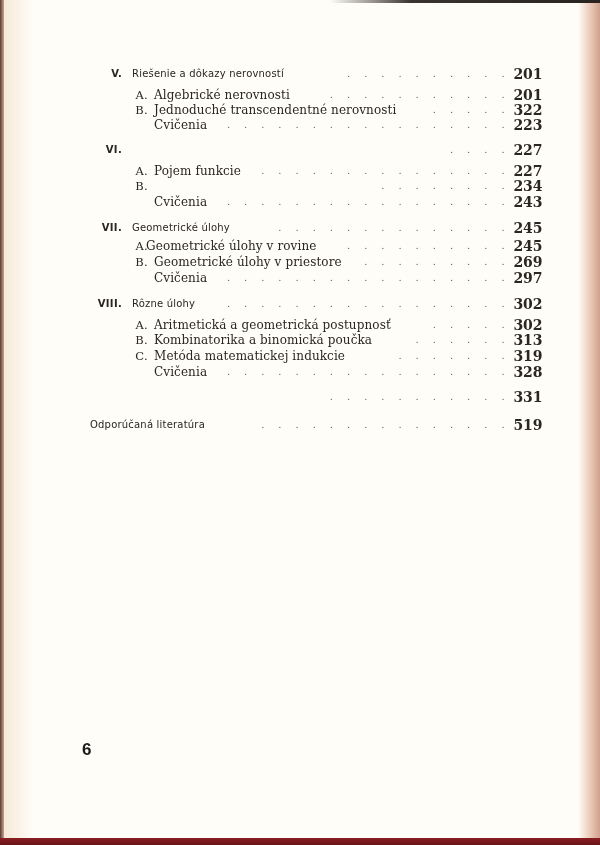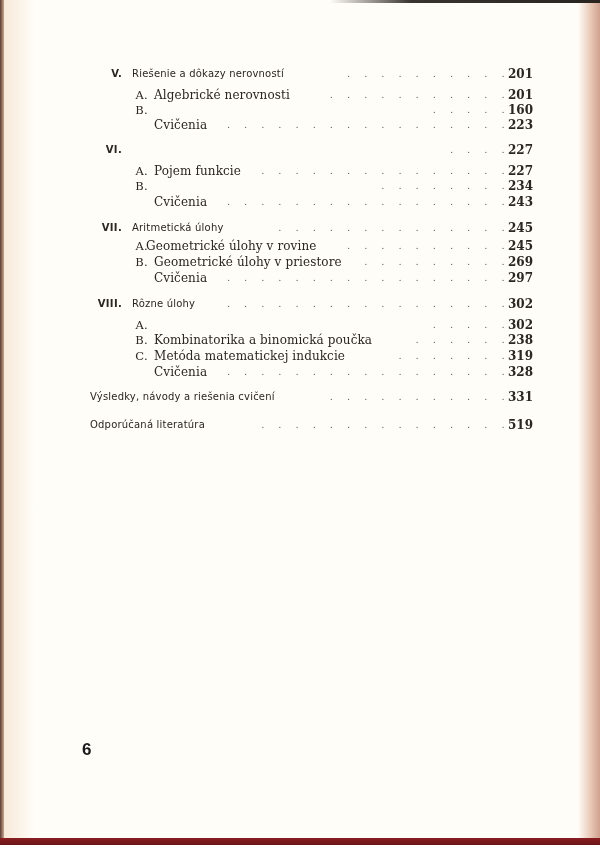--- a/index.html
+++ b/index.html
@@ -47,22 +47,22 @@
     }
     .sub .num {
       font-family: "DejaVu Serif", serif; font-weight: normal; font-size: 11.5px;
     }
     .sub .title { font-size: 12px; letter-spacing: 0.1px; }
     .dots {
       position: absolute; height: 16px; overflow: hidden;
       color: #6a625a; font-size: 10px; letter-spacing: 5.4px; direction: rtl;
     }
     .page {
-      position: absolute; right: 52px; width: 40px; text-align: left;
-      font-family: "DejaVu Serif", serif; font-weight: bold; font-size: 12px;
+      position: absolute; right: 52px; width: 40px; text-align: center;
+      font-family: "DejaVu Serif", serif; font-weight: bold; font-size: 14px;
     }
     .folio {
       position: absolute; left: 82px; top: 740px;
       font-family: "Liberation Sans", sans-serif; font-weight: bold; font-size: 17px;
       color: #1a1a1a;
     }
   </style>
 </head>
 <body>
 
@@ -81,22 +81,23 @@
     <span class="page">201</span>
   </div>
   <div class="row sub" style="top:87px">
     <span class="num" style="left:106px;width:42px">A.</span>
     <span class="title" style="left:154px">Algebrické nerovnosti</span>
     <span class="dots" style="left:318px;width:192px">. . . . . . . . . . . . . . . . . . . . . . . . . . . . . . . . . . . . . . . . . . . . . . . . . . . . . . . .</span>
     <span class="page">201</span>
   </div>
   <div class="row sub" style="top:102px">
     <span class="num" style="left:106px;width:42px">B.</span>
+    <span class="title" style="left:154px">Jednoduché transcendentné nerovnosti</span>
     <span class="dots" style="left:420px;width:90px">. . . . . . . . . . . . . . . . . . . . . . . . . . . . . . . . . . . . . . . . . . . . . . . . . . . . . . . .</span>
-    <span class="page">160</span>
+    <span class="page">322</span>
   </div>
   <div class="row sub" style="top:117px">
     <span class="title" style="left:154px">Cvičenia</span>
     <span class="dots" style="left:218px;width:292px">. . . . . . . . . . . . . . . . . . . . . . . . . . . . . . . . . . . . . . . . . . . . . . . . . . . . . . . .</span>
     <span class="page">223</span>
   </div>
 
   <div class="row ch" style="top:142px">
     <span class="num" style="left:82px">VI.</span>
     <span class="dots" style="left:438px;width:72px">. . . . . . . . . . . . . . . . . . . . . . . . . . . . . . . . . . . . . . . . . . . . . . . . . . . . . . . .</span>
@@ -114,21 +115,21 @@
     <span class="page">234</span>
   </div>
   <div class="row sub" style="top:194px">
     <span class="title" style="left:154px">Cvičenia</span>
     <span class="dots" style="left:218px;width:292px">. . . . . . . . . . . . . . . . . . . . . . . . . . . . . . . . . . . . . . . . . . . . . . . . . . . . . . . .</span>
     <span class="page">243</span>
   </div>
 
   <div class="row ch" style="top:220px">
     <span class="num" style="left:82px">VII.</span>
-    <span class="title" style="left:132px">Aritmetická úlohy</span>
+    <span class="title" style="left:132px">Geometrické úlohy</span>
     <span class="dots" style="left:268px;width:242px">. . . . . . . . . . . . . . . . . . . . . . . . . . . . . . . . . . . . . . . . . . . . . . . . . . . . . . . .</span>
     <span class="page">245</span>
   </div>
   <div class="row sub" style="top:238px">
     <span class="num" style="left:106px;width:42px">A.</span>
     <span class="title" style="left:146px">Geometrické úlohy v rovine</span>
     <span class="dots" style="left:344px;width:166px">. . . . . . . . . . . . . . . . . . . . . . . . . . . . . . . . . . . . . . . . . . . . . . . . . . . . . . . .</span>
     <span class="page">245</span>
   </div>
   <div class="row sub" style="top:254px">
@@ -144,43 +145,43 @@
   </div>
 
   <div class="row ch" style="top:296px">
     <span class="num" style="left:82px">VIII.</span>
     <span class="title" style="left:132px">Rôzne úlohy</span>
     <span class="dots" style="left:222px;width:288px">. . . . . . . . . . . . . . . . . . . . . . . . . . . . . . . . . . . . . . . . . . . . . . . . . . . . . . . .</span>
     <span class="page">302</span>
   </div>
   <div class="row sub" style="top:317px">
     <span class="num" style="left:106px;width:42px">A.</span>
+    <span class="title" style="left:154px">Aritmetická a geometrická postupnosť</span>
     <span class="dots" style="left:420px;width:90px">. . . . . . . . . . . . . . . . . . . . . . . . . . . . . . . . . . . . . . . . . . . . . . . . . . . . . . . .</span>
     <span class="page">302</span>
   </div>
   <div class="row sub" style="top:332px">
     <span class="num" style="left:106px;width:42px">B.</span>
     <span class="title" style="left:154px">Kombinatorika a binomická poučka</span>
     <span class="dots" style="left:402px;width:108px">. . . . . . . . . . . . . . . . . . . . . . . . . . . . . . . . . . . . . . . . . . . . . . . . . . . . . . . .</span>
-    <span class="page">238</span>
+    <span class="page">313</span>
   </div>
   <div class="row sub" style="top:348px">
     <span class="num" style="left:106px;width:42px">C.</span>
     <span class="title" style="left:154px">Metóda matematickej indukcie</span>
     <span class="dots" style="left:392px;width:118px">. . . . . . . . . . . . . . . . . . . . . . . . . . . . . . . . . . . . . . . . . . . . . . . . . . . . . . . .</span>
     <span class="page">319</span>
   </div>
   <div class="row sub" style="top:364px">
     <span class="title" style="left:154px">Cvičenia</span>
     <span class="dots" style="left:218px;width:292px">. . . . . . . . . . . . . . . . . . . . . . . . . . . . . . . . . . . . . . . . . . . . . . . . . . . . . . . .</span>
     <span class="page">328</span>
   </div>
 
   <div class="row ch" style="top:389px">
-    <span class="title" style="left:90px">Výsledky, návody a riešenia cvičení</span>
     <span class="dots" style="left:330px;width:180px">. . . . . . . . . . . . . . . . . . . . . . . . . . . . . . . . . . . . . . . . . . . . . . . . . . . . . . . .</span>
     <span class="page">331</span>
   </div>
   <div class="row ch" style="top:417px">
     <span class="title" style="left:90px">Odporúčaná literatúra</span>
     <span class="dots" style="left:250px;width:260px">. . . . . . . . . . . . . . . . . . . . . . . . . . . . . . . . . . . . . . . . . . . . . . . . . . . . . . . .</span>
     <span class="page">519</span>
   </div>
 </div>
 

